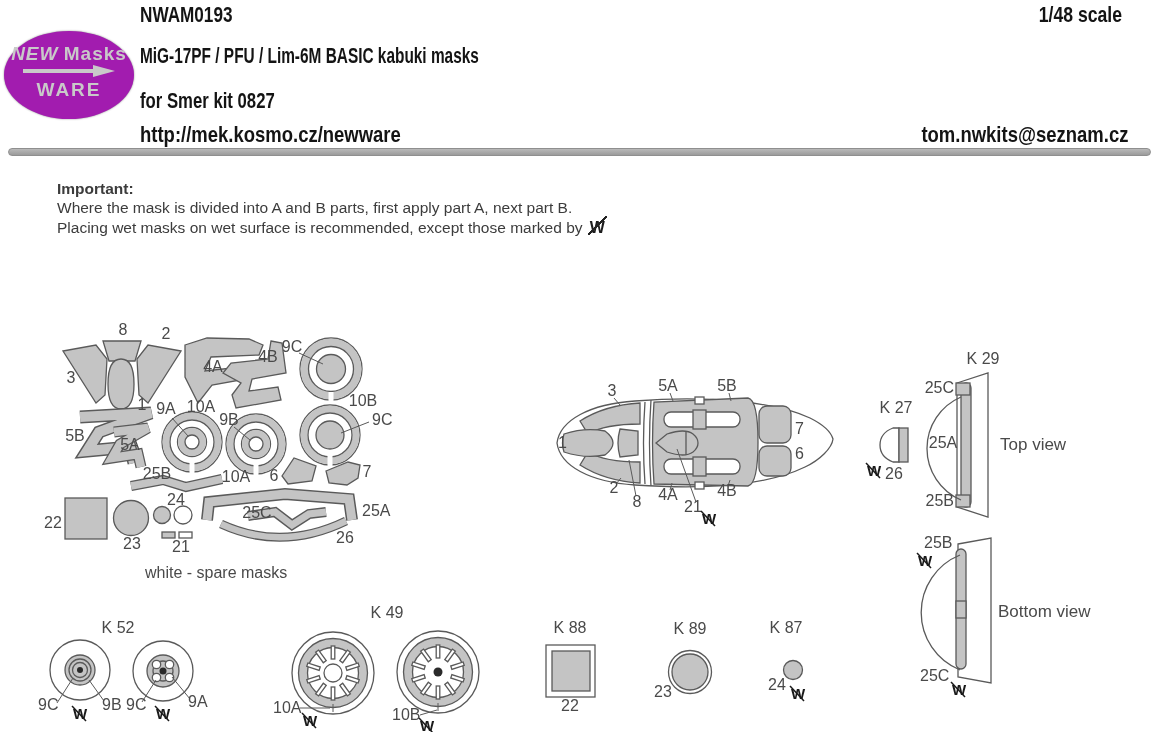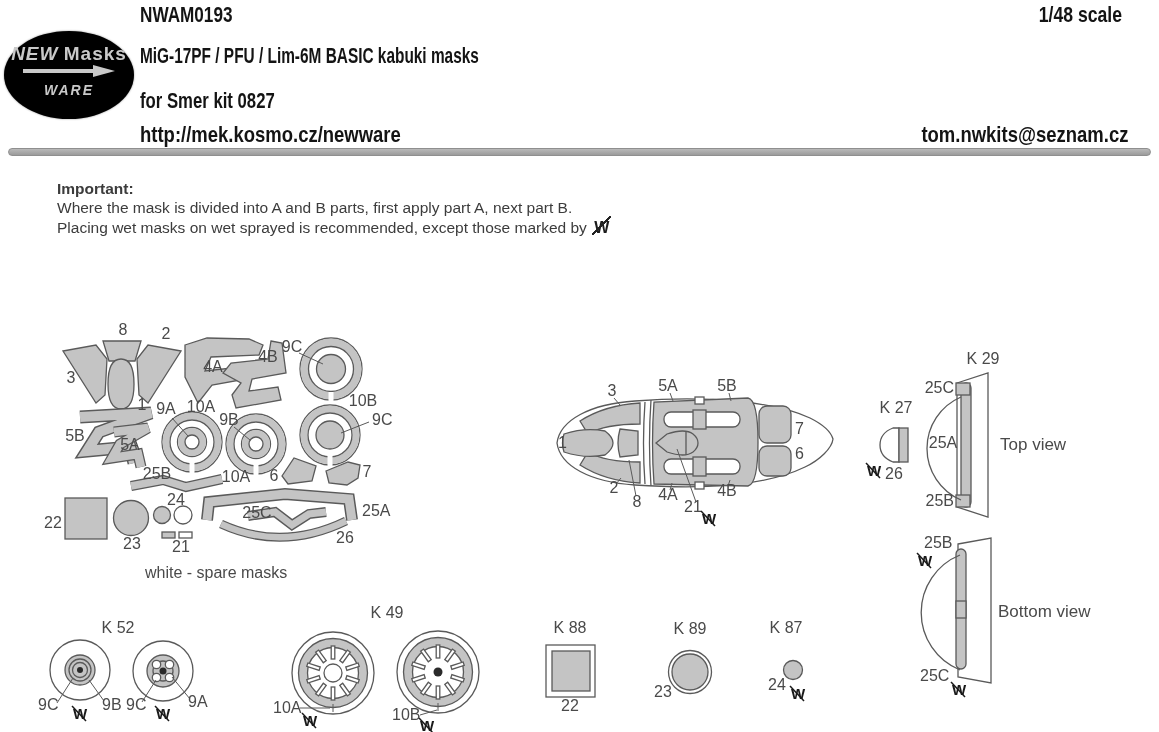--- a/index.html
+++ b/index.html
@@ -6,26 +6,26 @@
   #canvas {
     position:relative; width:1159px; height:732px; background:#ffffff;
     font-family:"Liberation Sans","DejaVu Sans",sans-serif; overflow:hidden;
   }
   .abs { position:absolute; }
   
   .hdr { position:absolute; font-weight:bold; color:#141414; white-space:nowrap;
          font-size:22px; transform-origin:left top; letter-spacing:0px; }
   .hdr-r { transform-origin:right top; }
   .logo { position:absolute; left:4px; top:31px; width:130px; height:88px;
-          background:#000000; border-radius:50%; text-align:center;
+          background:#a21caf; border-radius:50%; text-align:center;
           box-shadow:0 0 2px #888; }
   .logo-row1 { margin-top:13px; font-size:19px; font-weight:bold; color:#c9c9c9; line-height:19px; }
   .logo-new { font-style:italic; letter-spacing:1px; }
   .logo-masks { letter-spacing:1px; }
-  .logo-ware { font-size:14px; font-weight:bold; font-style:italic; color:#c9c9c9;
+  .logo-ware { font-size:19px; font-weight:bold; color:#c9c9c9;
                letter-spacing:2px; line-height:18px; }
   .divider { position:absolute; left:8px; top:148px; width:1143px; height:8px;
              border-radius:4px; background:linear-gradient(#b9b9b9,#9b9b9b);
              border:1px solid #8f8f8f; box-sizing:border-box; }
   
   .notes { position:absolute; left:57px; top:179px; font-size:15.5px; color:#3c3c3c;
            line-height:19.3px; white-space:nowrap; }
   .notes .bold { font-weight:bold; }
   .wnote { font-weight:bold; font-size:16px; color:#1c1c1c; position:relative;
            display:inline-block; margin-left:3px; width:17px; }
@@ -68,21 +68,21 @@
   <div class="hdr" style="left:140px; top:88px; transform:scaleX(0.76);">for Smer kit 0827</div>
   <div class="hdr" style="left:140px; top:122px; transform:scaleX(0.84);">http://mek.kosmo.cz/newware</div>
   <div class="hdr hdr-r" style="right:31px; top:122px; transform:scaleX(0.84);">tom.nwkits@seznam.cz</div>
 
   <div class="divider"></div>
 
   <div class="notes">
     <div class="bold">Important:</div>
     <div>Where the mask is divided into A and B parts, first apply part A, next part B.</div>
     <div>
-      <span>Placing wet masks on wet sprayed is recommended, except those marked by</span>
+      <span>Placing wet masks on wet surface is recommended, except those marked by</span>
       <span class="wnote">W</span>
     </div>
   </div>
 
   <svg class="abs" style="left:35px; top:315px;" width="360" height="270" viewBox="0 0 360 270">
 
     <path class="mk" d="M68,26 L106,26 L100,46 L74,46 Z"></path>
     <path class="mk" d="M86,44 C96,44 99,56 99,69 C99,84 96,94 86,94 C76,94 73,84 73,69 C73,56 76,44 86,44 Z"></path>
     <path class="mk" d="M28,36 L61,30 L72,44 L70,80 L61,88 Z"></path>
     <path class="mk" d="M146,36 L113,30 L102,44 L104,80 L113,88 Z"></path>

